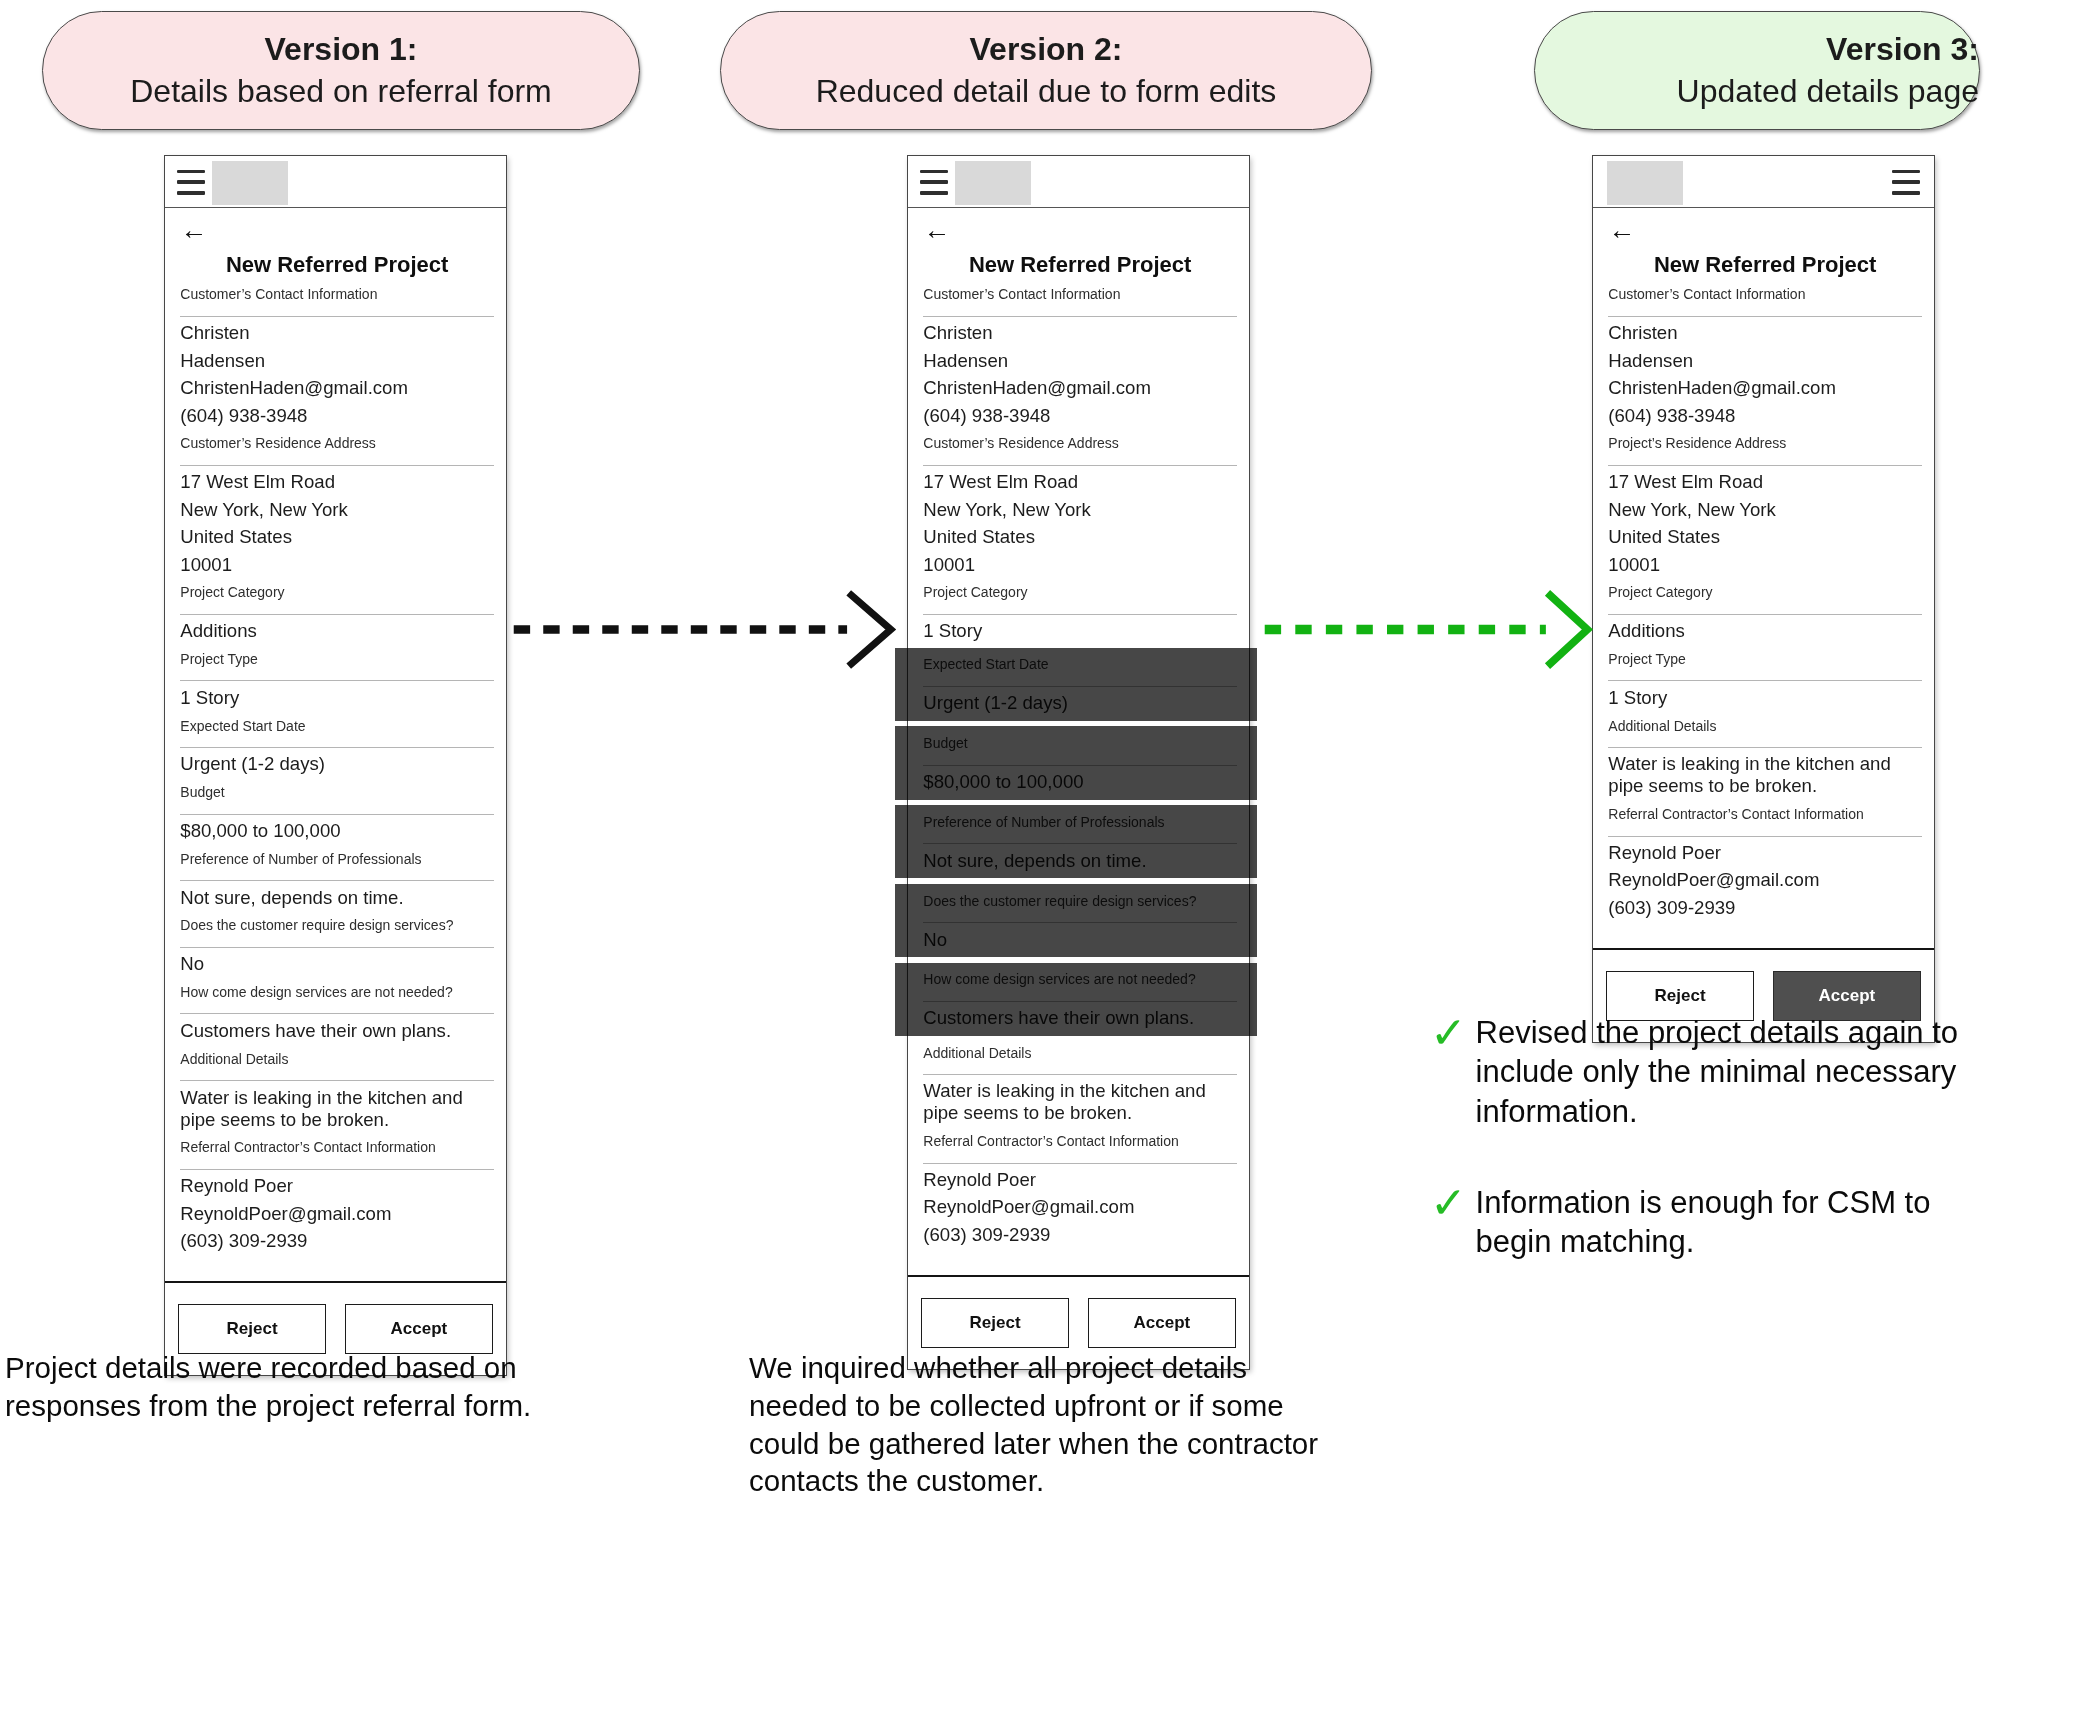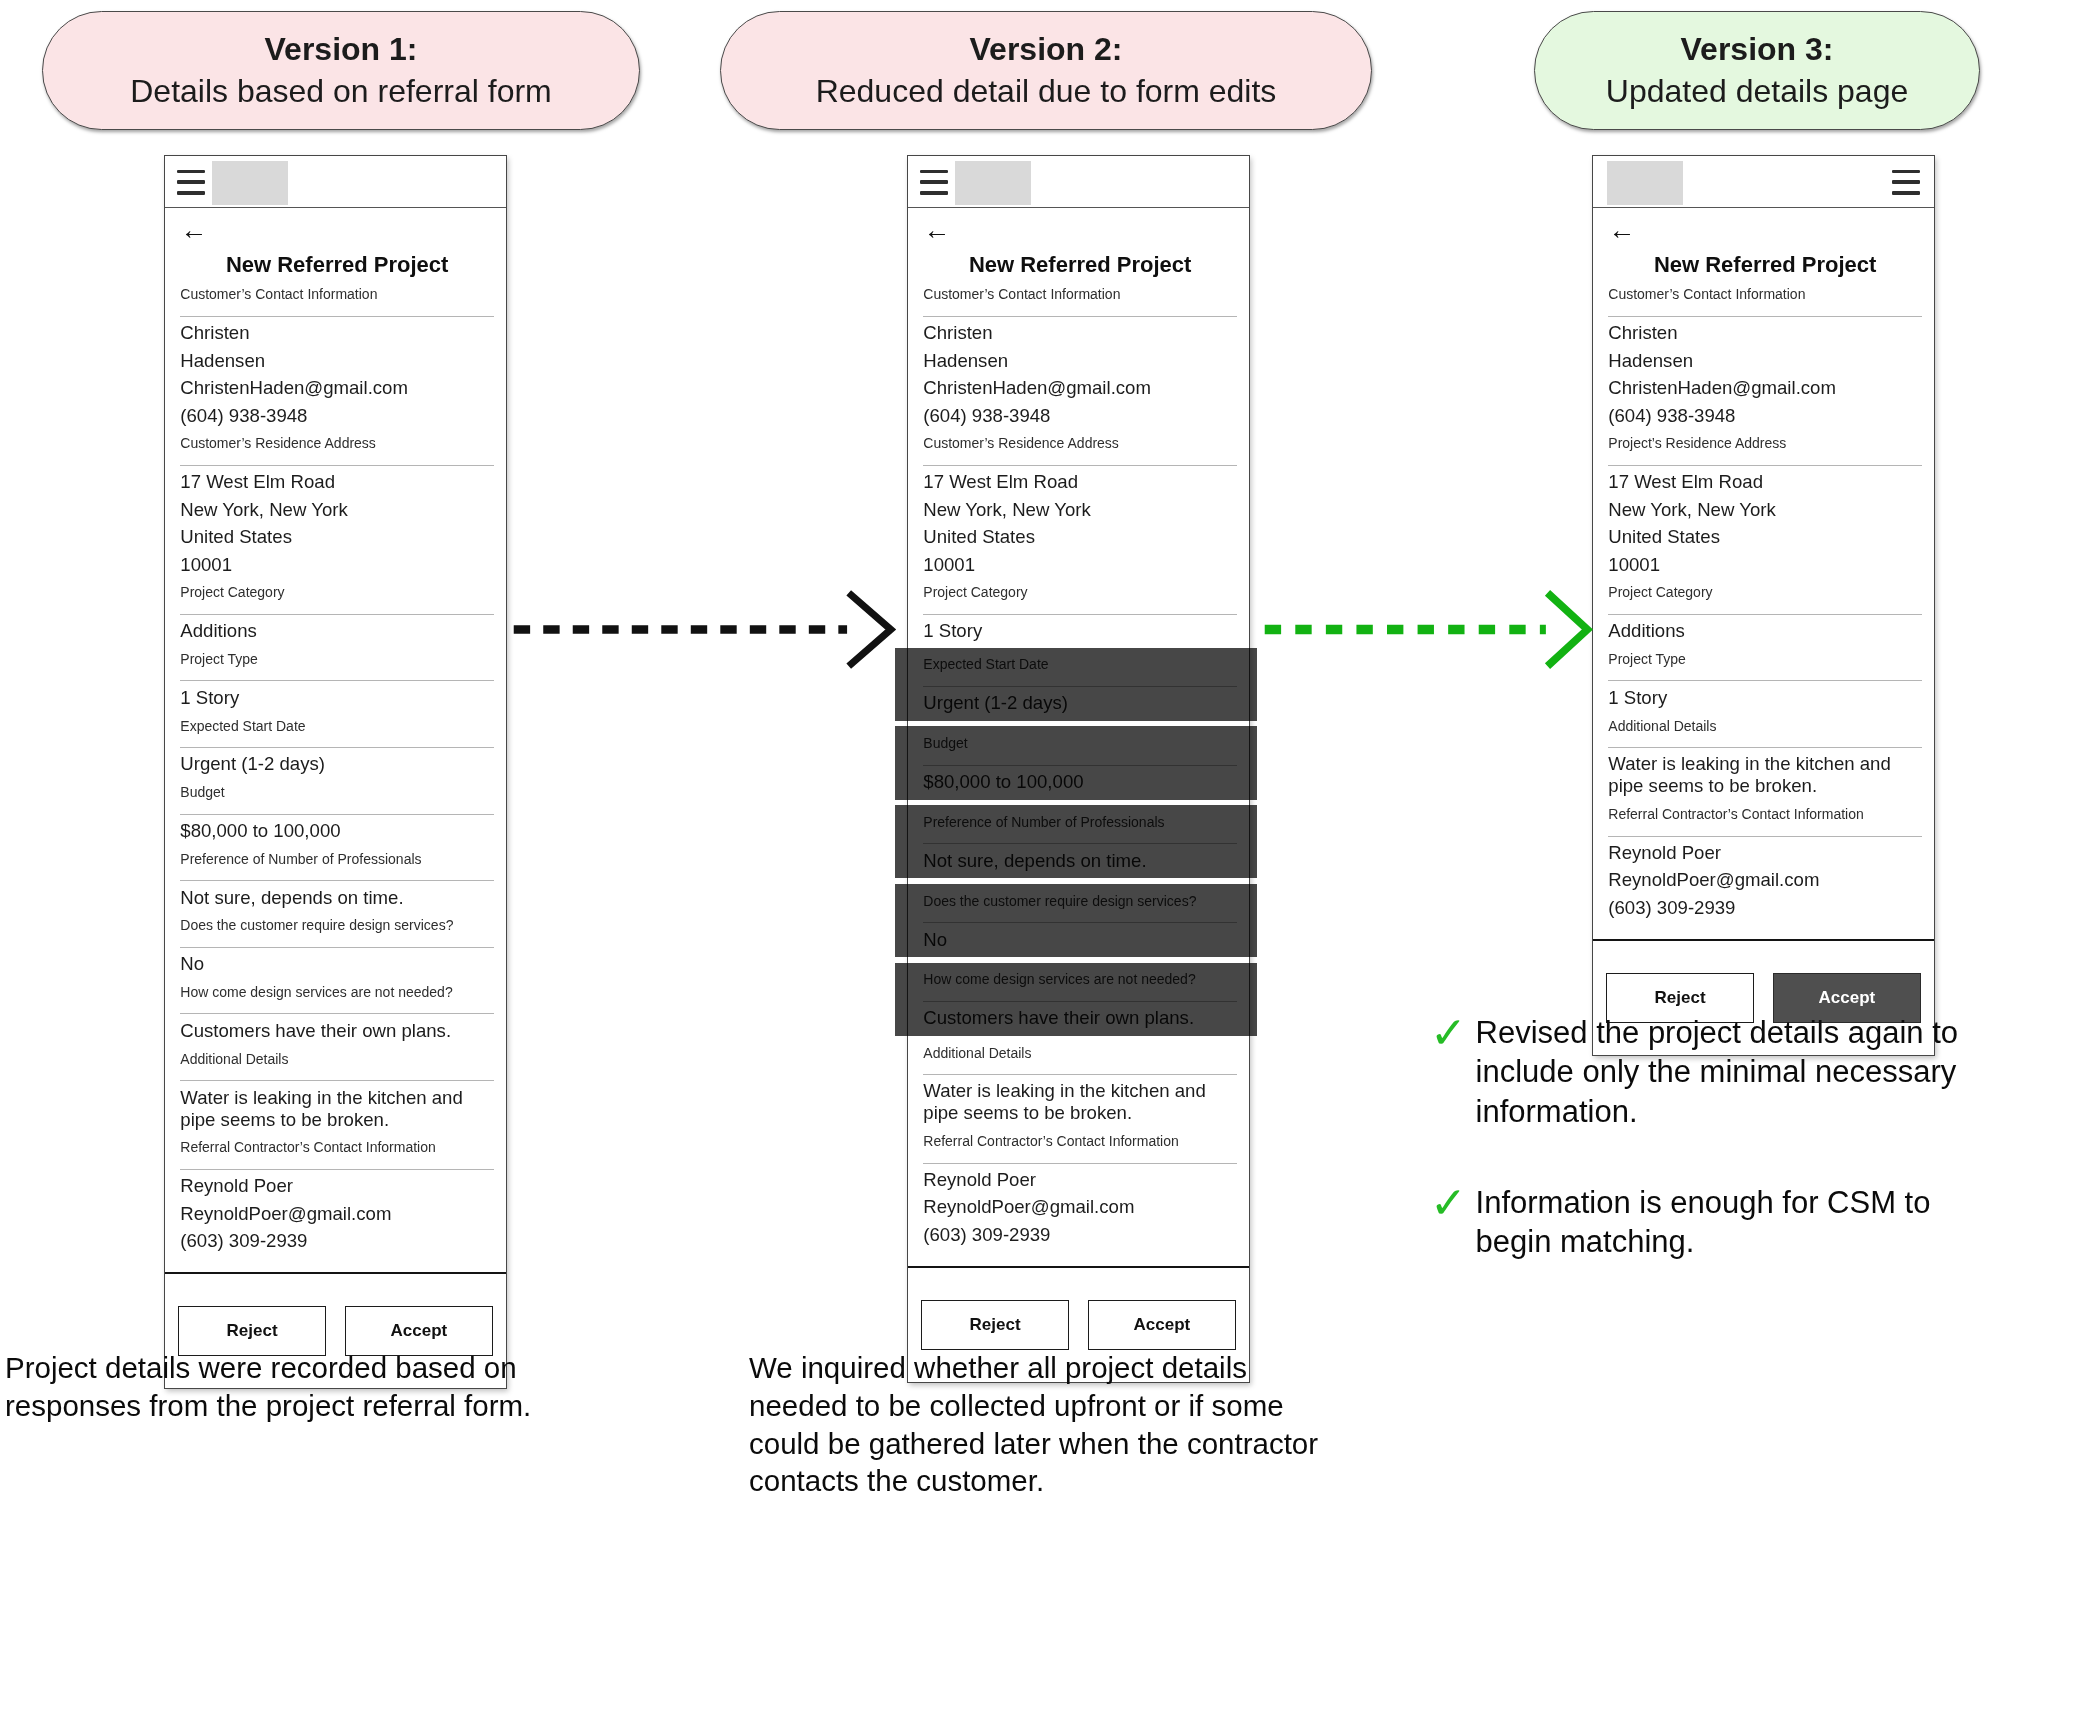--- a/index.html
+++ b/index.html
@@ -6,21 +6,21 @@
   .page{position:relative;width:2097px;height:1735px;background:#ffffff;overflow:hidden;
         font-family:"Liberation Sans","DejaVu Sans",sans-serif;color:#1c1c1c;}
 
   
   .pill{position:absolute;top:11px;height:117px;border:1.1px solid #4a4a4a;border-radius:60px;
         display:flex;flex-direction:column;align-items:center;justify-content:center;
         box-shadow:1.1px 2.2px 3.3px rgba(0,0,0,0.35);}
   .pill .l1{font-size:32px;font-weight:bold;line-height:1.3;}
   .pill .l2{font-size:32px;line-height:1.3;}
   .pill.pink{background:#fbe4e6;}
-  .pill.green{background:#e4f8df;}
+  .pill.green{background:#e4f8df;align-items:flex-end;}
   .pill1{left:42px;width:596px;}
   .pill2{left:720px;width:650px;}
   .pill3{left:1534px;width:444px;}
 
   
   .phone{position:absolute;top:155px;width:341px;background:#fff;border:1.6px solid #474747;
          box-shadow:2.2px 2.7px 5.5px rgba(0,0,0,0.25);}
   .phone1{left:164px;} .phone2{left:907px;} .phone3{left:1592px;}
   .phone-header{height:51px;border-bottom:1.6px solid #555;position:relative;}
   .hamburger{position:absolute;top:13.7px;left:12px;width:28px;height:25px;display:flex;
@@ -42,21 +42,21 @@
   .removed::after{content:"";position:absolute;left:-28px;right:-19.7px;top:0;bottom:0;
                   background:rgba(0,0,0,0.72);z-index:5;}
 
   
   .badge-region{position:relative;}
   .removed-badge{position:absolute;left:-28px;right:-19.7px;top:-4.4px;bottom:0;z-index:6;
                  background:#4a4a4a;border:4.4px solid #000;border-radius:9.8px;
                  display:flex;align-items:center;justify-content:center;
                  color:#fff;font-size:31px;box-shadow:0 1.6px 3.3px rgba(0,0,0,0.4);}
 
-  .phone-footer{margin-top:20px;border-top:2.2px solid #141414;padding:32px 13px;display:flex;gap:18.6px;}
+  .phone-footer{margin-top:29px;border-top:2.2px solid #141414;padding:21px 13px;display:flex;gap:18.6px;}
   .btn{flex:1;height:48px;display:flex;align-items:center;justify-content:center;
        border:1.6px solid #1c1c1c;background:#fff;font-size:17px;font-weight:bold;color:#111;cursor:pointer;}
   .btn.dark{background:#4f4f4f;color:#fff;border-color:#2b2b2b;}
 
   
   .arrow{position:absolute;}
   .arrow-black{left:511px;top:583px;}
   .arrow-green{left:1262px;top:583px;}
 
   

